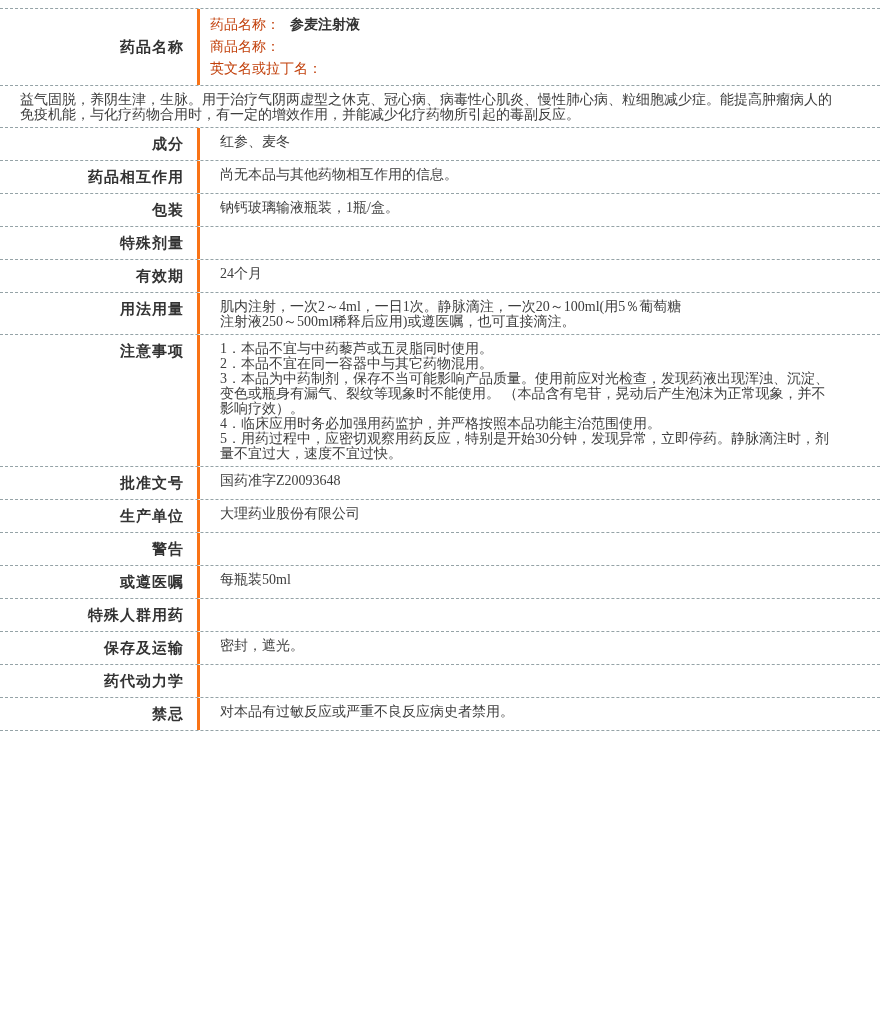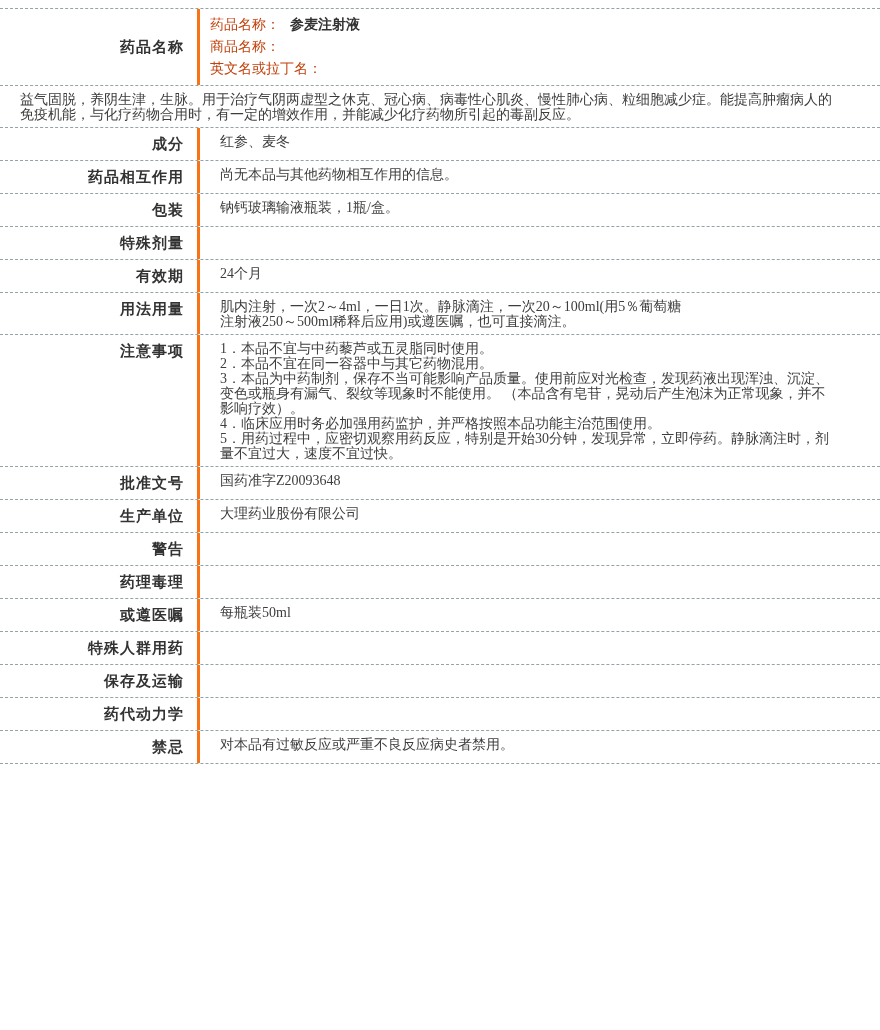--- a/index.html
+++ b/index.html
@@ -129,37 +129,34 @@
   <div class="row">
     <div class="label-cell">生产单位</div>
     <div class="value-cell">大理药业股份有限公司</div>
   </div>
 
   <div class="row">
     <div class="label-cell">警告</div>
     <div class="value-cell"></div>
   </div>
 
-  <div class="row">
-    <div class="label-cell">药理毒理</div>
-    <div class="value-cell"></div>
-  </div>
 
   <div class="row">
     <div class="label-cell">或遵医嘱</div>
     <div class="value-cell">每瓶装50ml</div>
   </div>
 
   <div class="row">
     <div class="label-cell">特殊人群用药</div>
     <div class="value-cell"></div>
   </div>
 
   <div class="row">
     <div class="label-cell">保存及运输</div>
+    <div class="value-cell">密封，遮光。</div>
   </div>
 
 
   <div class="row">
     <div class="label-cell">药代动力学</div>
     <div class="value-cell"></div>
   </div>
 
   <div class="row">
     <div class="label-cell">禁忌</div>

